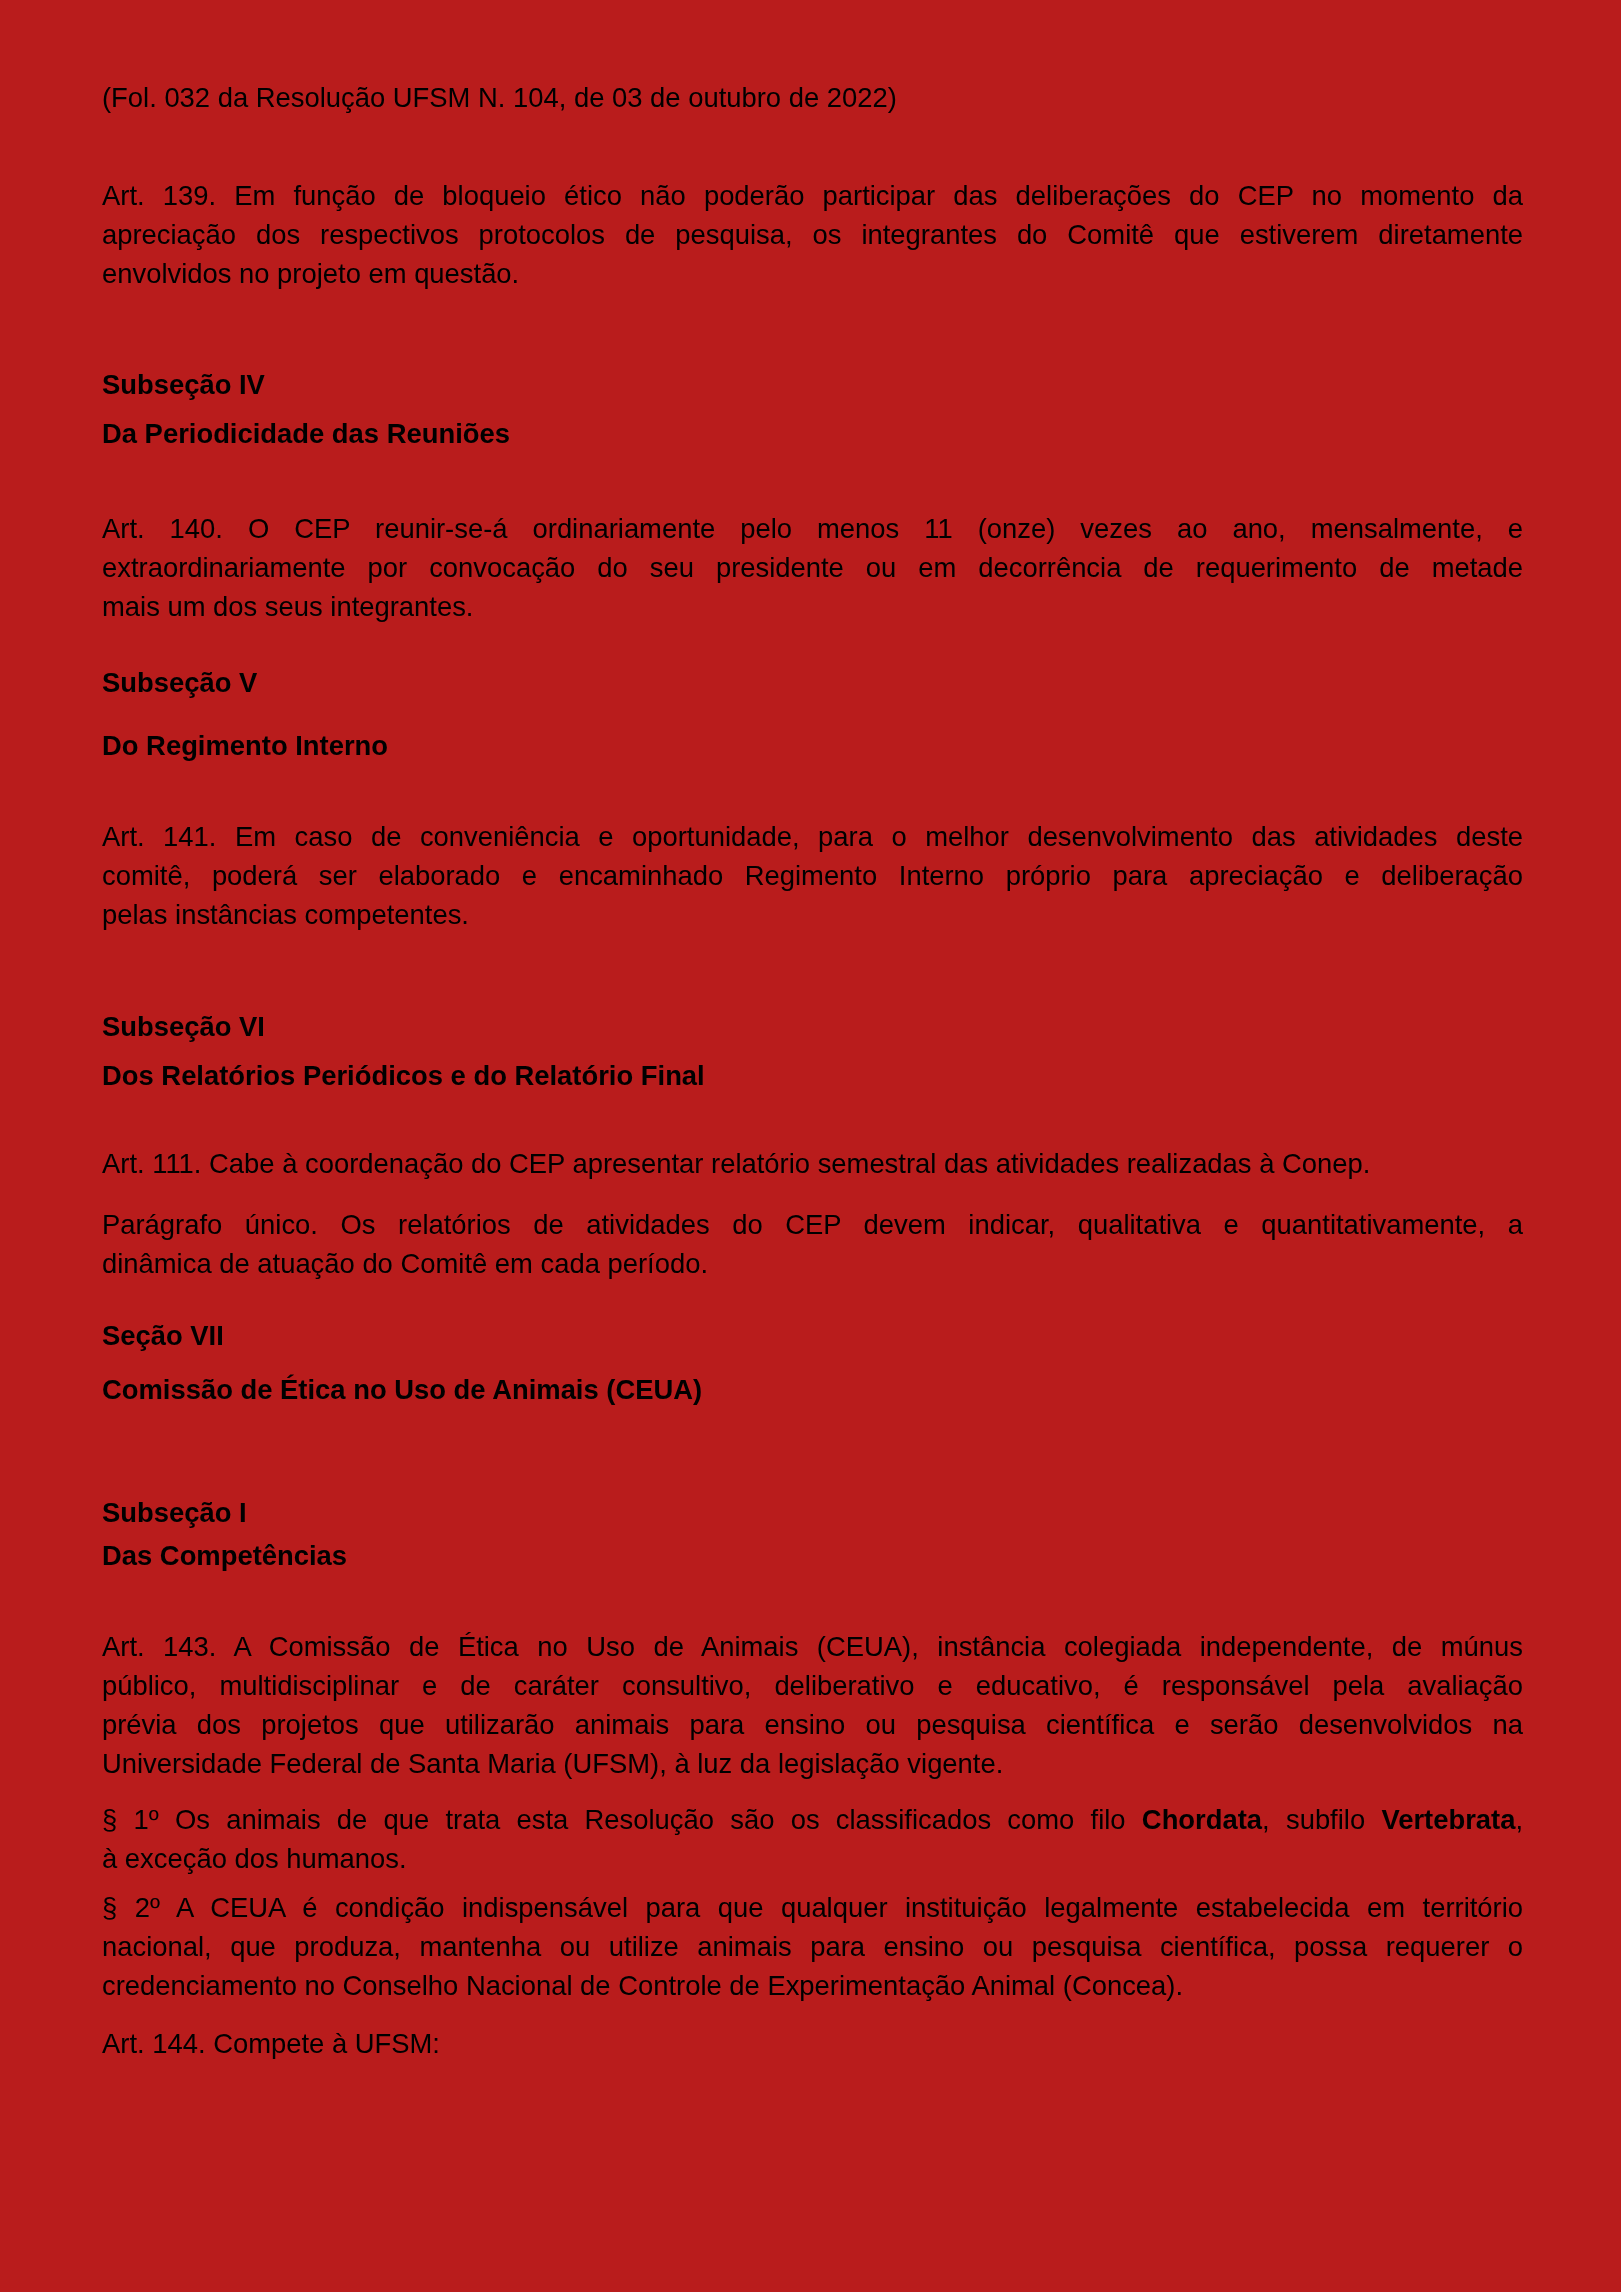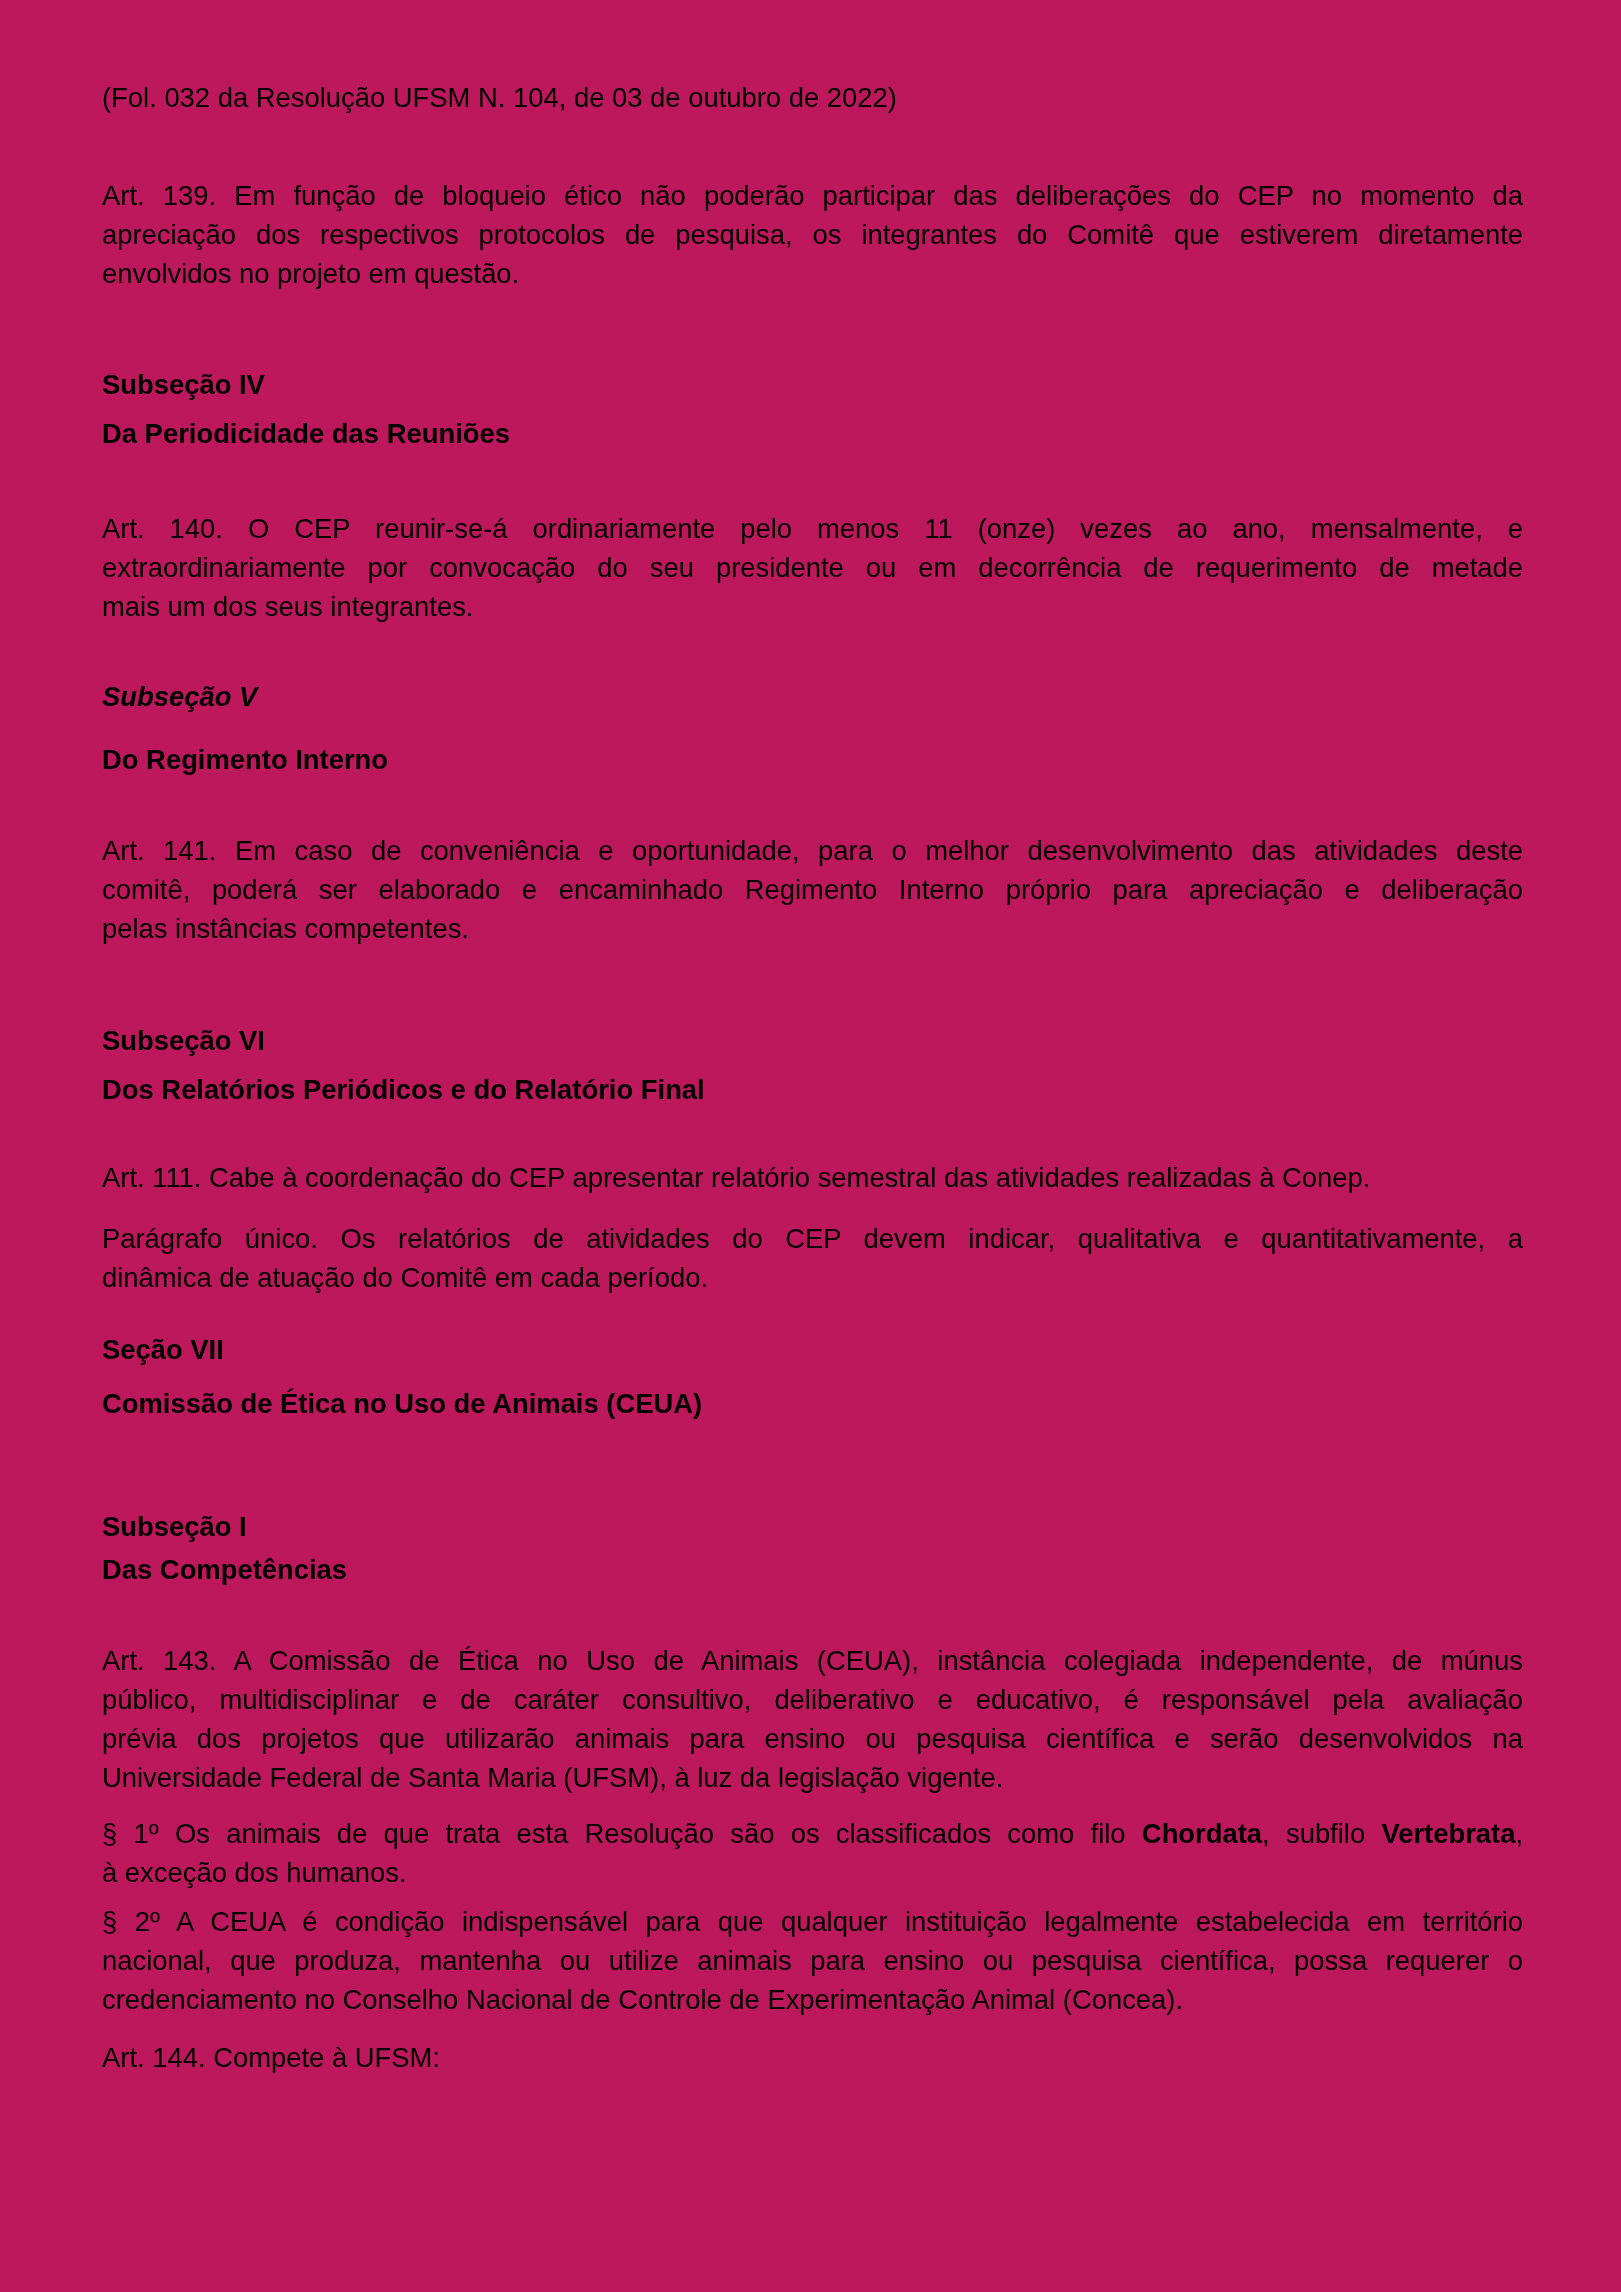--- a/index.html
+++ b/index.html
@@ -13,21 +13,21 @@
     color: #000000;
     font-family: "Liberation Sans", "DejaVu Sans", sans-serif;
     font-size: 27.4px;
     overflow: hidden;
   }
   .page {
     box-sizing: border-box;
     width: 1621px;
     height: 2293px;
     padding: 78px 98px 0 102px; 
-    background: #be185d;
+    background: #b91c1c;
   }
   .line {
     line-height: 39px;
     white-space: normal;
   }
   
   .j {
     text-align: justify;
     text-align-last: justify;
   }
@@ -58,21 +58,21 @@
 
   <div class="line heading l" style="margin-top:72px;">Subseção IV</div>
   <div class="line heading l" style="margin-top:9.8px;">Da Periodicidade das Reuniões</div>
 
   <div style="margin-top:56px;">
     <div class="line j">Art. 140. O CEP reunir-se-á ordinariamente pelo menos 11 (onze) vezes ao ano, mensalmente, e</div>
     <div class="line j">extraordinariamente por convocação do seu presidente ou em decorrência de requerimento de metade</div>
     <div class="line l">mais um dos seus integrantes.</div>
   </div>
 
-  <div class="line heading l" style="margin-top:51px;font-style:italic;">Subseção V</div>
+  <div class="line heading l" style="margin-top:37px;">Subseção V</div>
   <div class="line heading l" style="margin-top:24px;">Do Regimento Interno</div>
 
   <div style="margin-top:52px;">
     <div class="line j">Art. 141. Em caso de conveniência e oportunidade, para o melhor desenvolvimento das atividades deste</div>
     <div class="line j">comitê, poderá ser elaborado e encaminhado Regimento Interno próprio para apreciação e deliberação</div>
     <div class="line l">pelas instâncias competentes.</div>
   </div>
 
   <div class="line heading l" style="margin-top:73px;">Subseção VI</div>
   <div class="line heading l" style="margin-top:9.8px;">Dos Relatórios Periódicos e do Relatório Final</div>

